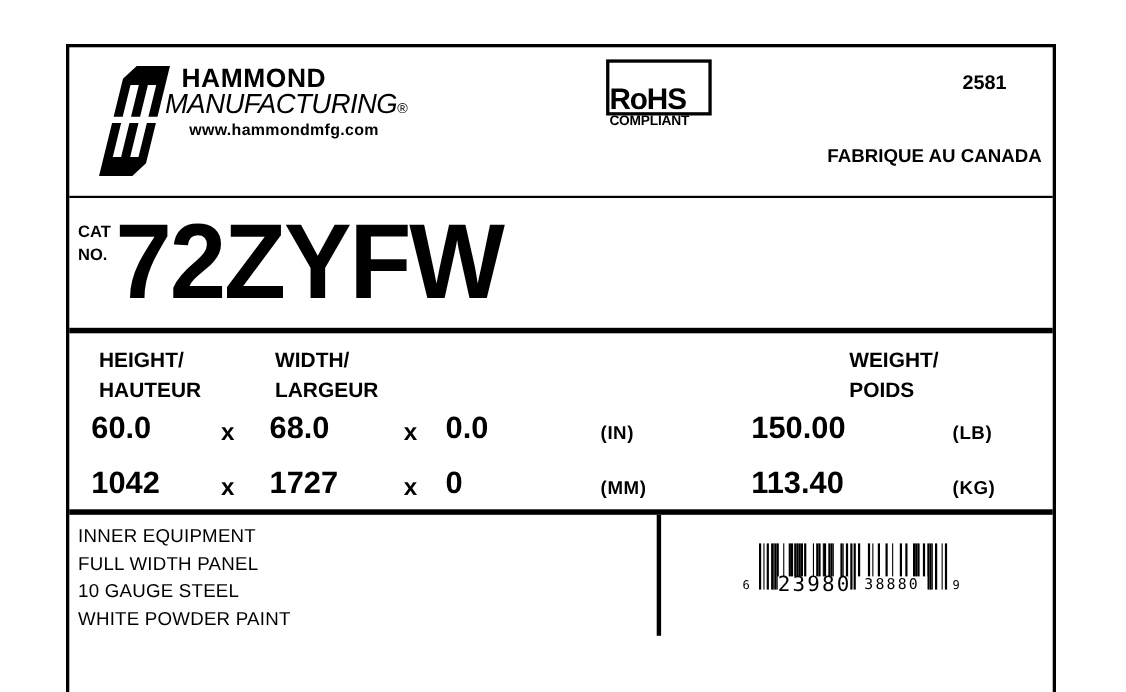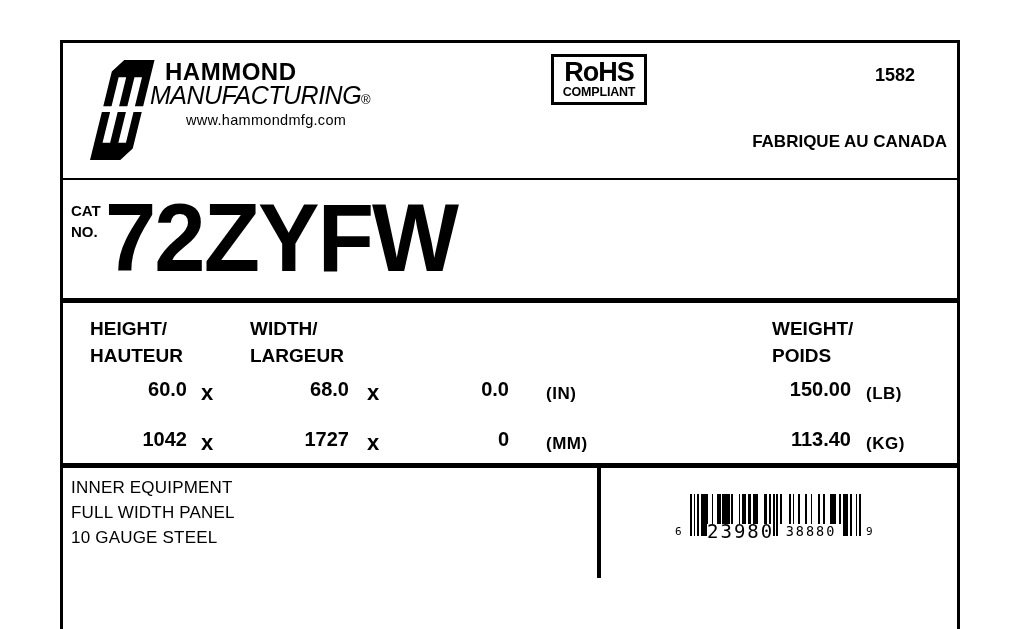--- a/index.html
+++ b/index.html
@@ -14,43 +14,43 @@
   }
   .section { position:relative; width:100%; }
 
   
   .sec-header { height:137px; border-bottom:2px solid #000; }
   .logo-svg { position:absolute; left:26px; top:15px; }
   .brand-block { position:absolute; left:87px; top:18px; white-space:nowrap; }
   .brand1 { font-size:24px; font-weight:bold; letter-spacing:.5px; line-height:22px; margin-left:15px; }
   .brand2 { font-size:25px; font-weight:normal; font-style:italic; letter-spacing:-.5px; line-height:24px; }
   .brand2 .reg { font-size:13px; font-style:normal; vertical-align:baseline; }
-  .site   { font-size:14.5px; font-weight:normal; line-height:16px; margin-left:12px; letter-spacing:.3px;text-align:center; }
+  .site   { font-size:14.5px; font-weight:bold; line-height:16px; margin-left:22px; letter-spacing:.3px; }
   .rohs-box {
     position:absolute; left:488px; top:11px; width:96px; height:51px;
-    border:3px solid #000; text-align:center; padding-top:2px; background:#fff;
+    border:3px solid #000; padding-top:20px; background:#fff;
   }
   .rohs-title { font-size:27px; font-weight:bold; line-height:26px; letter-spacing:-1px; }
   .rohs-sub   { font-size:12.5px; font-weight:bold; line-height:14px; letter-spacing:-.2px; }
   .batch-code { position:absolute; right:42px; top:22px; font-size:18px; font-weight:bold; }
   .origin { position:absolute; right:10px; top:88px; text-align:right; font-size:17px; font-weight:bold; line-height:22px; }
 
   
   .sec-cat { height:123px; border-bottom:5px solid #000; }
   .cat-no { position:absolute; left:8px; top:8px; font-size:15px; font-weight:bold; line-height:21px;margin-top:12px; }
   .cat-number {
     position:absolute; left:42px; top:8px; font-size:97px; font-weight:bold;
     line-height:100px; letter-spacing:-2px; transform:scaleX(.95); transform-origin:left top;
     white-space:nowrap;
   }
 
   
   .sec-dims { height:165px; border-bottom:5px solid #000; }
   .col-label { position:absolute; top:12px; font-size:19px; font-weight:bold; line-height:27px; white-space:nowrap; }
-  .dim-val  { position:absolute; font-size:20px; font-weight:bold; text-align:right; line-height:28px; }
+  .dim-val  { position:absolute; font-size:28px; font-weight:bold; text-align:left; line-height:28px; }
   .dim-sep  { position:absolute; font-size:22px; font-weight:bold; line-height:22px; }
   .dim-unit { position:absolute; font-size:17px; font-weight:bold; line-height:17px; letter-spacing:.5px; }
   .row1 .dim-val { top:72px; } .row1 .dim-sep { top:79px; } .row1 .dim-unit { top:82px; }
   .row2 .dim-val { top:122px; } .row2 .dim-sep { top:129px; } .row2 .dim-unit { top:132px; }
   .pos-h { left:20px;  width:104px; } .pos-s1 { left:138px; }
   .pos-w { left:182px; width:104px; } .pos-s2 { left:304px; }
   .pos-d { left:342px; width:104px; } .pos-du { left:483px; }
   .pos-wt{ left:620px; width:168px; } .pos-wu { left:803px; }
 
   
@@ -85,21 +85,21 @@
       <div class="brand1">HAMMOND</div>
       <div class="brand2"><span>MANUFACTURING</span><span class="reg">®</span></div>
       <div class="site">www.hammondmfg.com</div>
     </div>
 
     <div class="rohs-box">
       <div class="rohs-title">RoHS</div>
       <div class="rohs-sub">COMPLIANT</div>
     </div>
 
-    <div class="batch-code">1582</div>
+    <div class="batch-code">2581</div>
 
     <div class="origin">
       <div>FABRIQUE AU CANADA</div>
     </div>
   </div>
 
   <div class="section sec-cat">
     <div class="cat-no">
       <div>CAT</div>
       <div>NO.</div>
@@ -142,20 +142,21 @@
       <span class="dim-val pos-wt">113.40</span>
       <span class="dim-unit pos-wu">(KG)</span>
     </div>
   </div>
 
   <div class="section sec-bottom">
     <div class="desc-cell">
       <div class="desc-line">INNER EQUIPMENT</div>
       <div class="desc-line">FULL WIDTH PANEL</div>
       <div class="desc-line">10 GAUGE STEEL</div>
+      <div class="desc-line">WHITE POWDER PAINT</div>
     </div>
     <div class="bc-cell">
       <div class="barcode">
         <div class="bc-bars">
             <div class="bc-bar" style="left: 0px; width: 1.8px; height: 42px;"></div>
             <div class="bc-bar" style="left: 3.6px; width: 1.8px; height: 42px;"></div>
             <div class="bc-bar" style="left: 7.2px; width: 1.8px; height: 42px;"></div>
             <div class="bc-bar" style="left: 10.8px; width: 1.8px; height: 42px;"></div>
             <div class="bc-bar" style="left: 12.6px; width: 1.8px; height: 42px;"></div>
             <div class="bc-bar" style="left: 14.4px; width: 1.8px; height: 42px;"></div>

